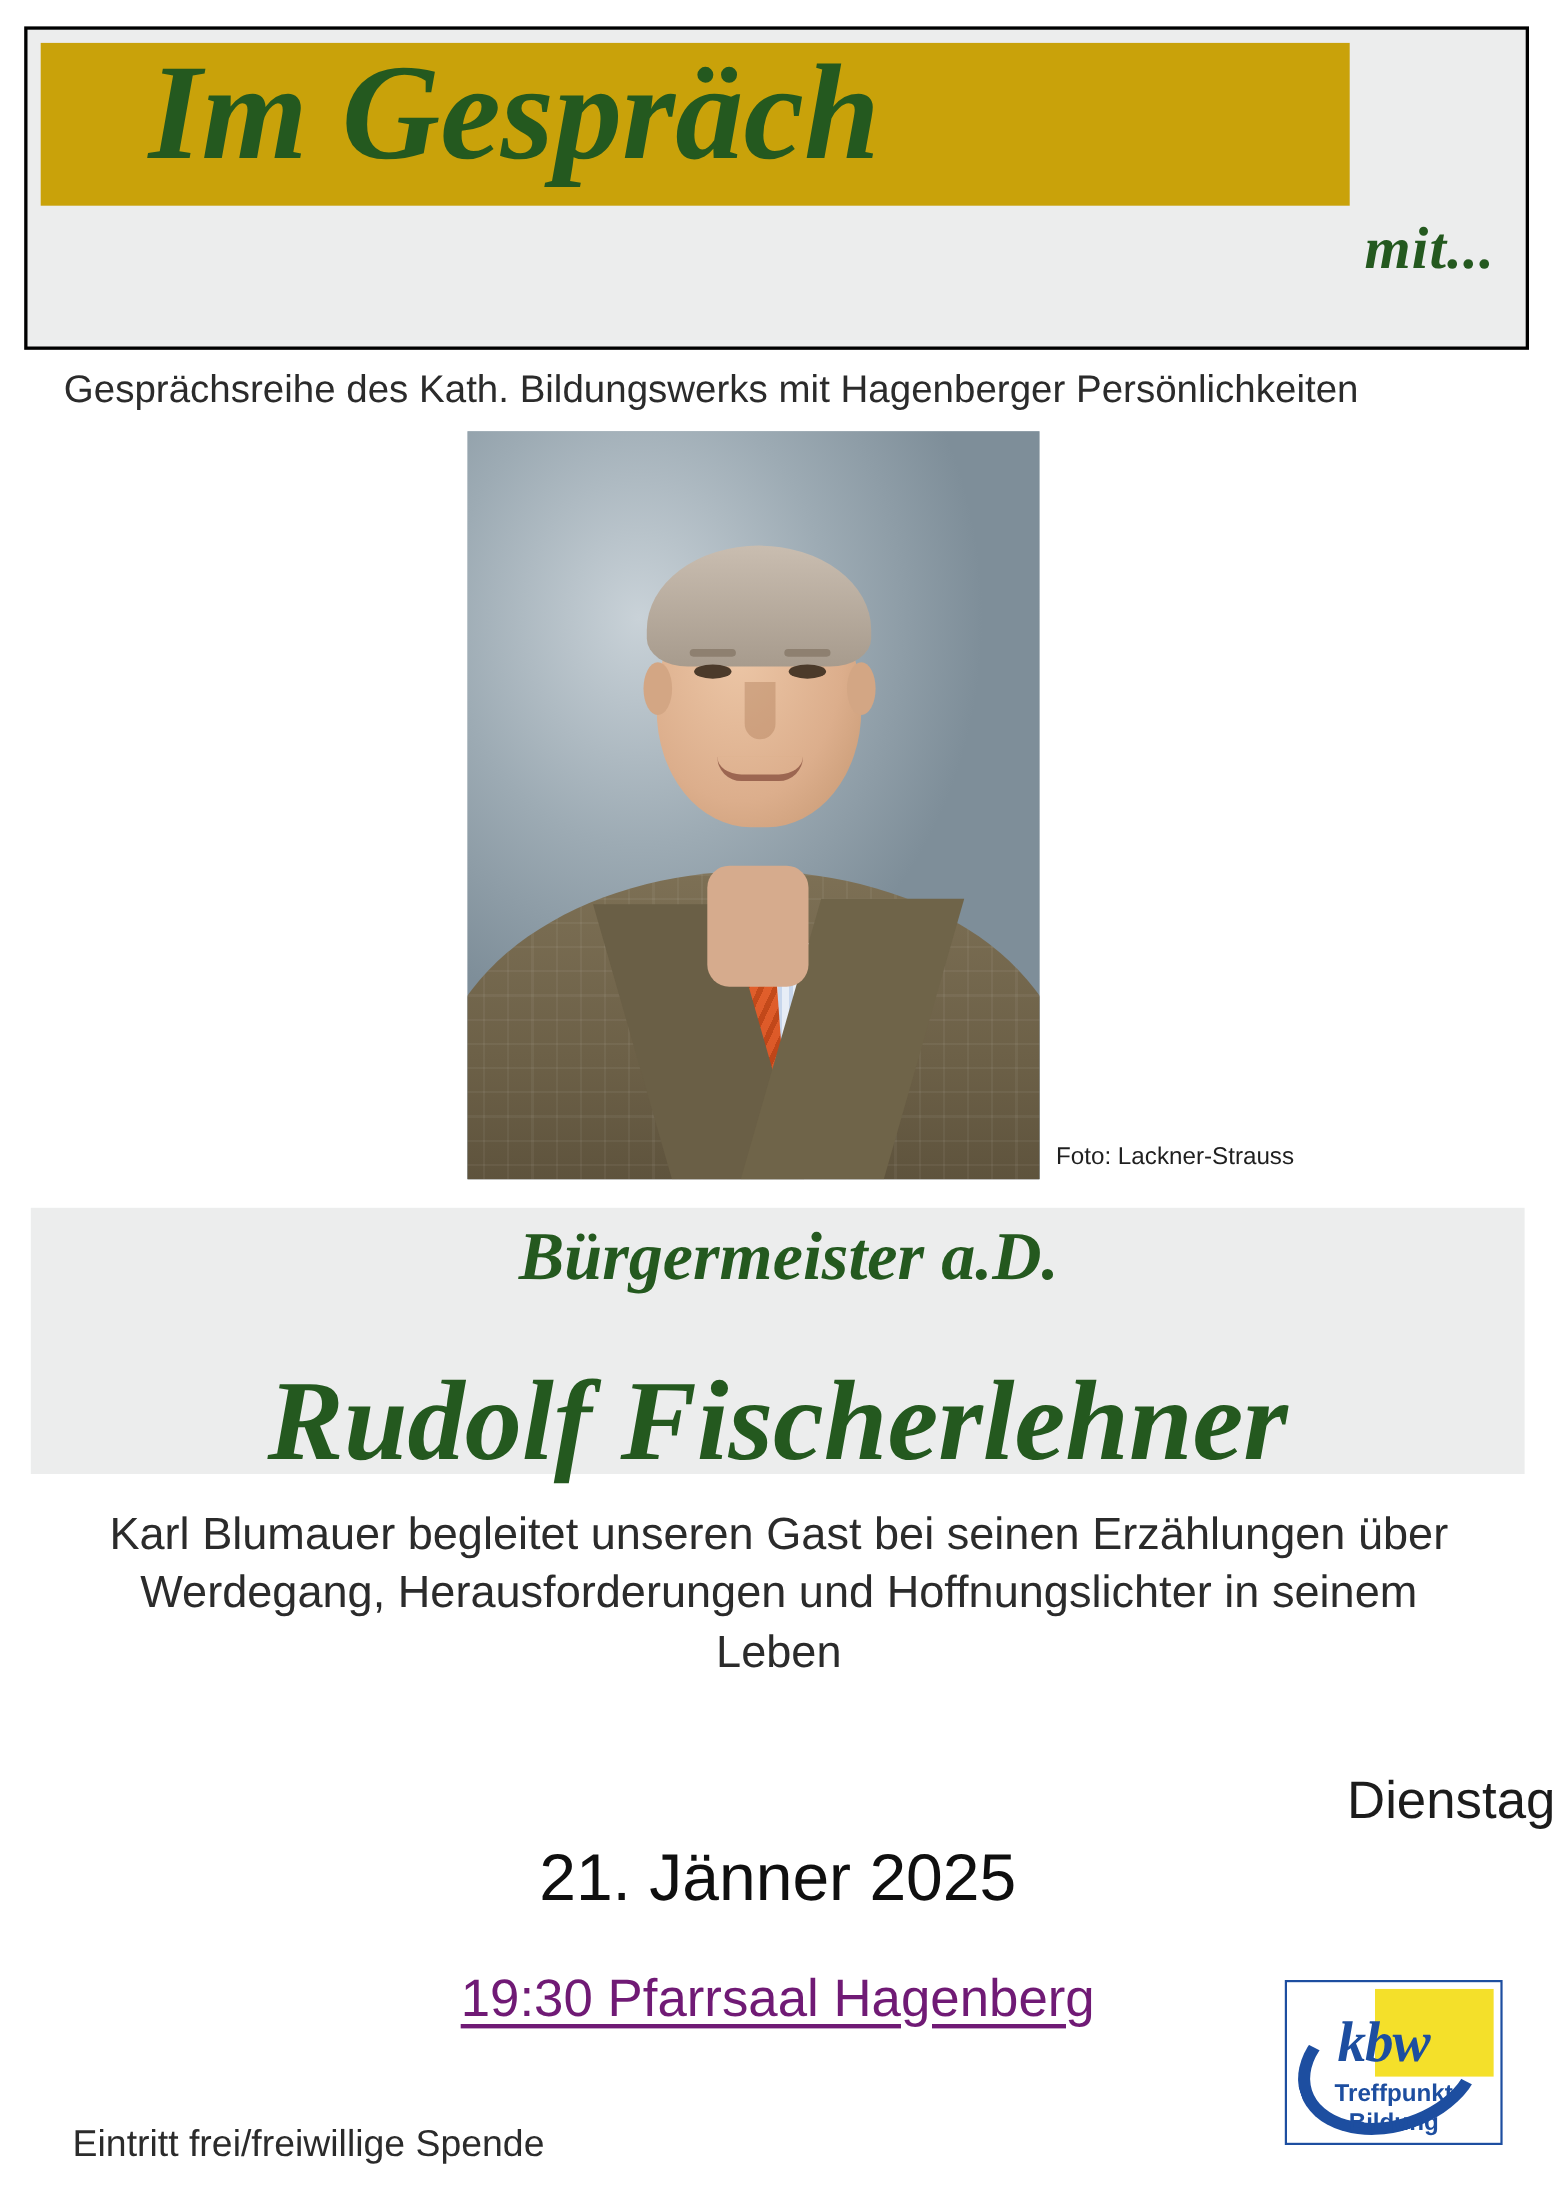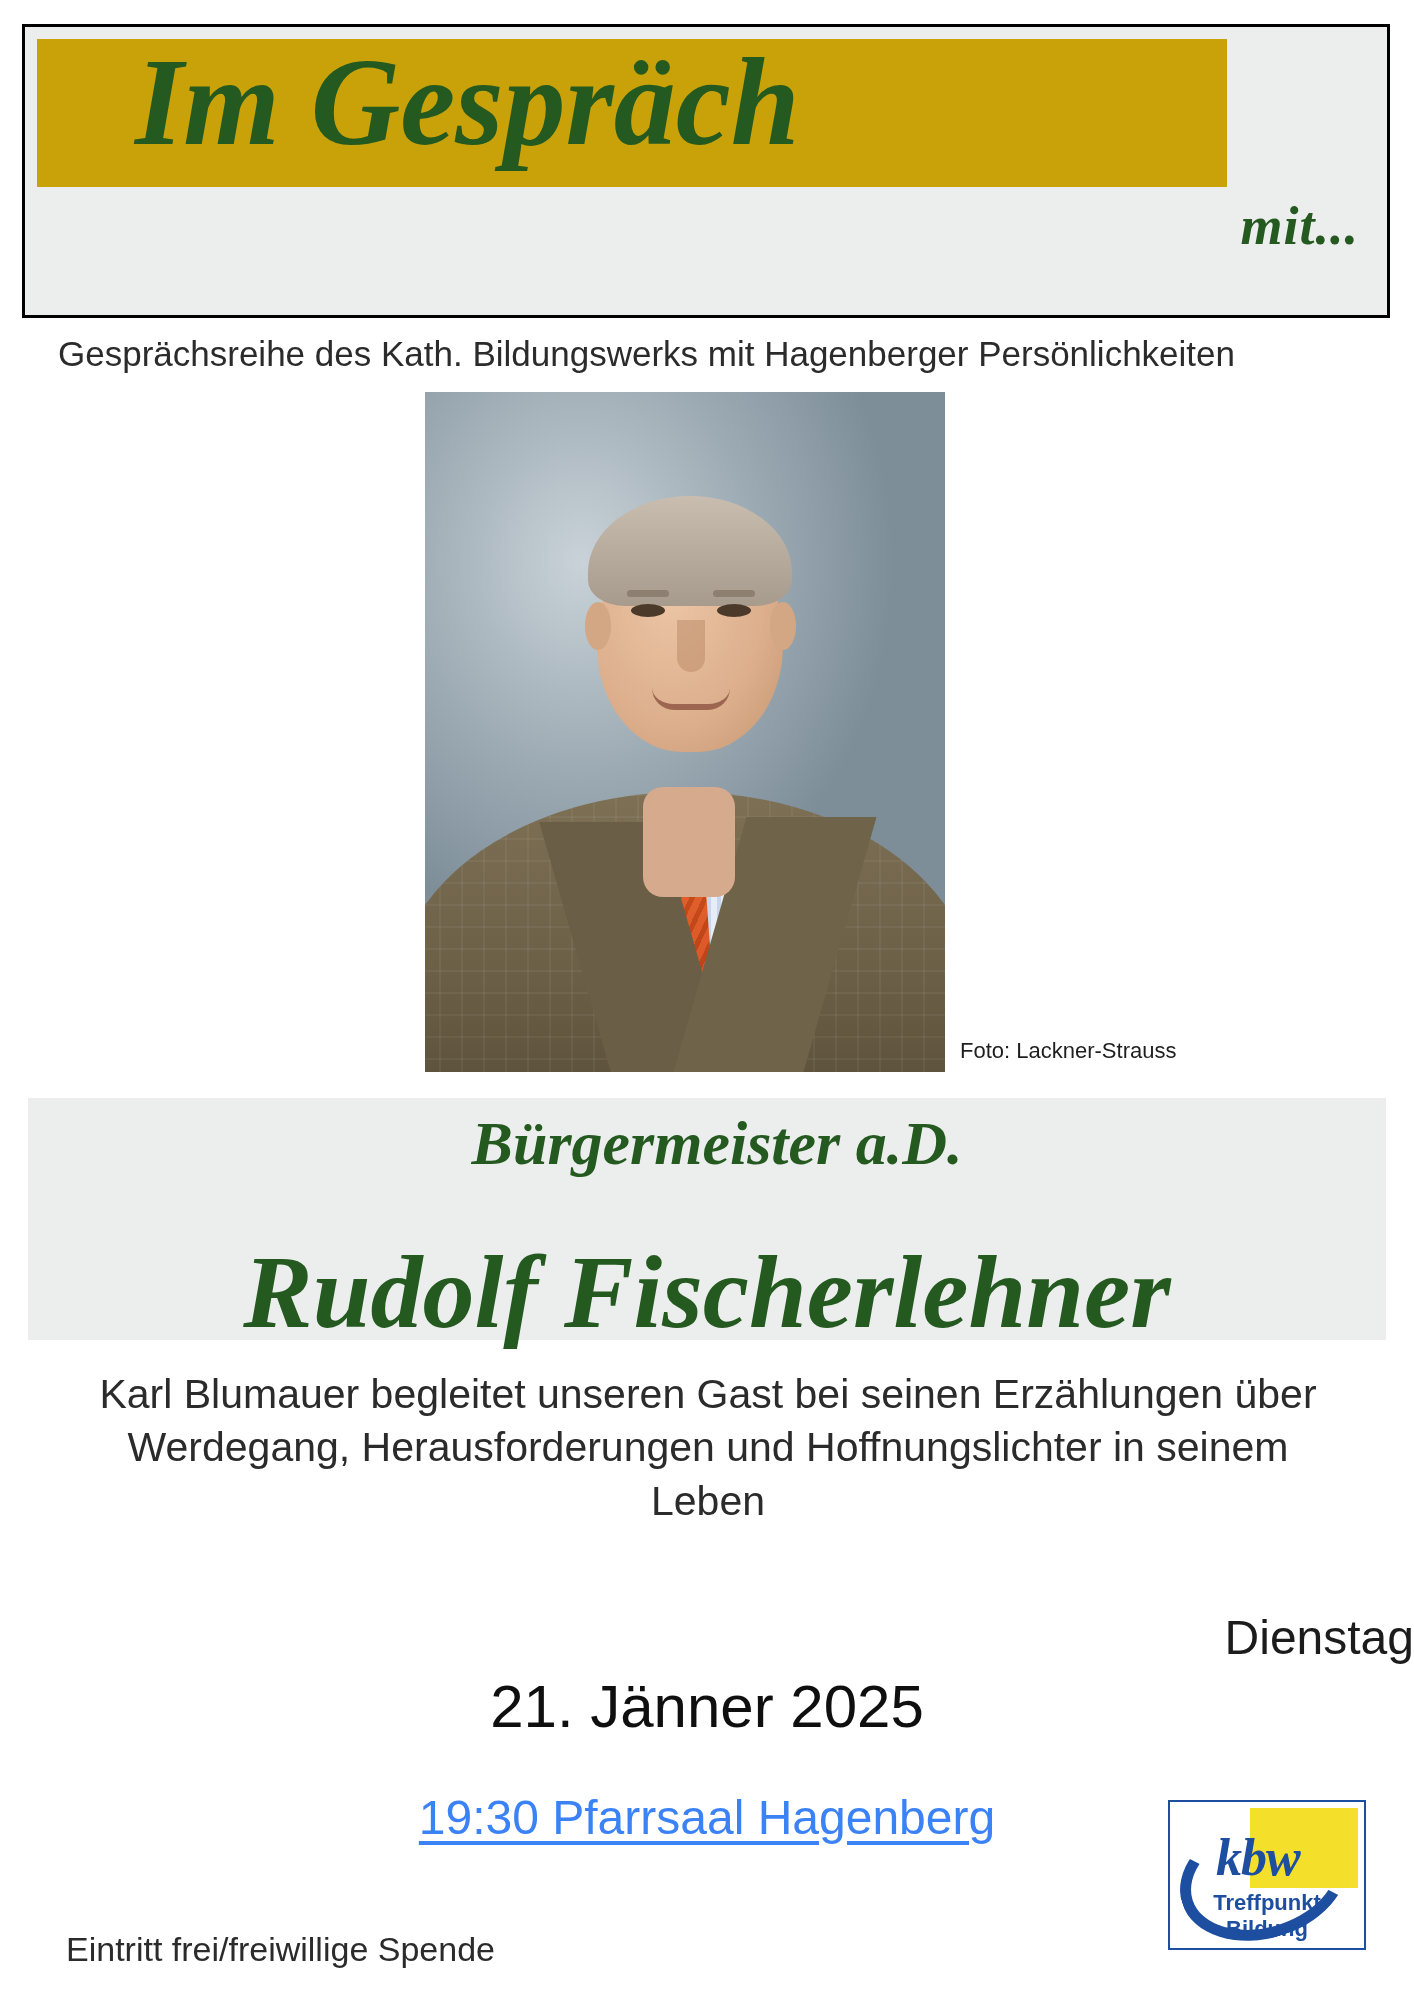--- a/index.html
+++ b/index.html
@@ -313,21 +313,21 @@
     color: #0f0f0f;
     letter-spacing: 0px;
   }
   .venue {
     position: absolute;
     left: 0;
     top: 1790px;
     width: 1414px;
     text-align: center;
     font-size: 48px;
-    color: #3b82f6;
+    color: #701a75;
   }
   .venue span {
     text-decoration: underline;
     text-underline-offset: 7px;
   }
 
   
   .entry-note {
     position: absolute;
     left: 66px;

